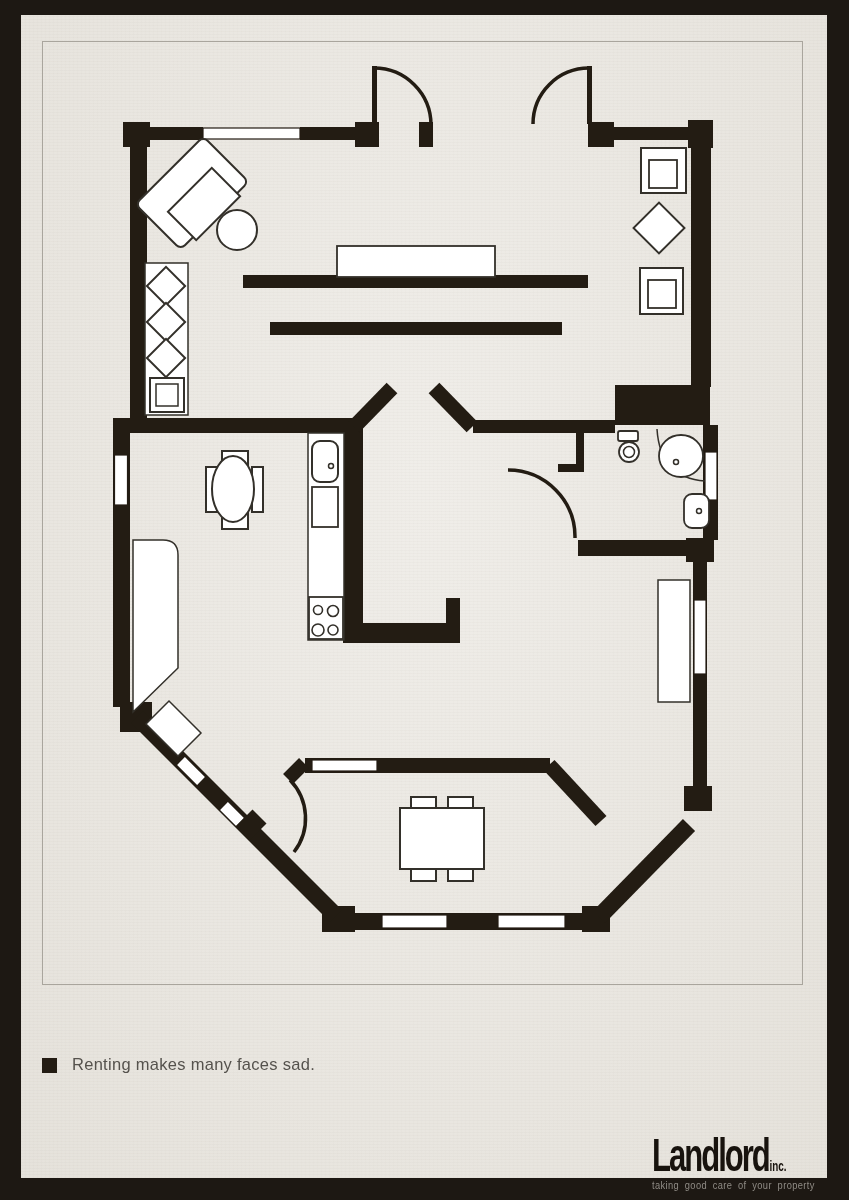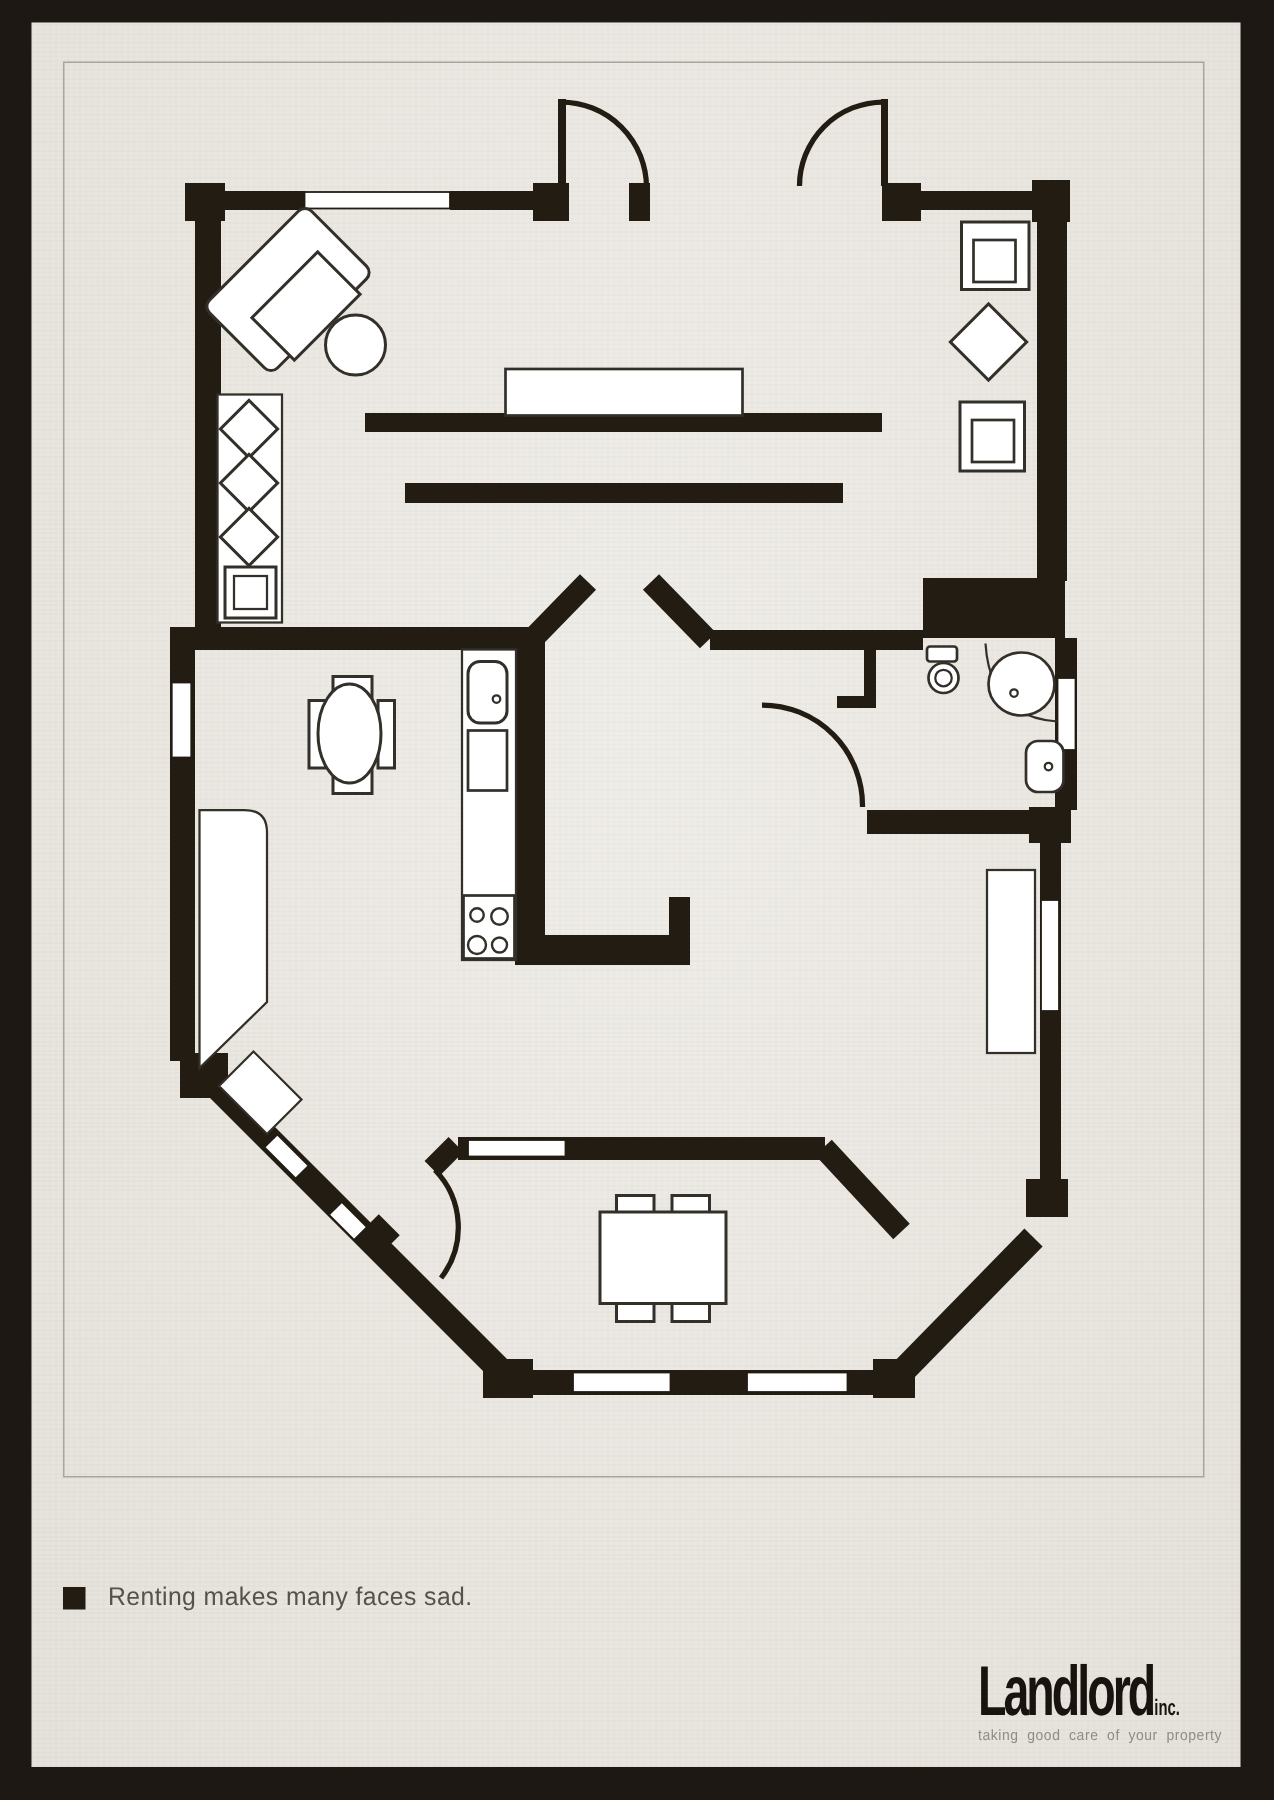--- a/index.html
+++ b/index.html
@@ -33,21 +33,21 @@
   }
   .footnote .bullet {
     width:15px; height:15px; background:var(--wall, #231c13); flex:0 0 auto;
   }
   .footnote .tagline {
     font-size:17px; color:var(--text, #55524d); letter-spacing:.3px;
     transform:scaleX(.97); transform-origin:left center; white-space:nowrap;
   }
 
   .logo { position:absolute; left:652px; top:1103px; width:170px; }
-  .logo .name-row { white-space:nowrap; line-height:1; height:44px; }
+  .logo .name-row { white-space:nowrap; line-height:1; height:44px;margin-top:28px; }
   .logo .name-scale {
     display:inline-block; transform:scaleX(.66); transform-origin:left bottom;
     white-space:nowrap;
   }
   .logo .name {
     font-size:47px; font-weight:700; letter-spacing:-3px;
     color:var(--logo-text, #18130e);
   }
   .logo .suffix {
     font-size:15px; font-weight:700; letter-spacing:0;

